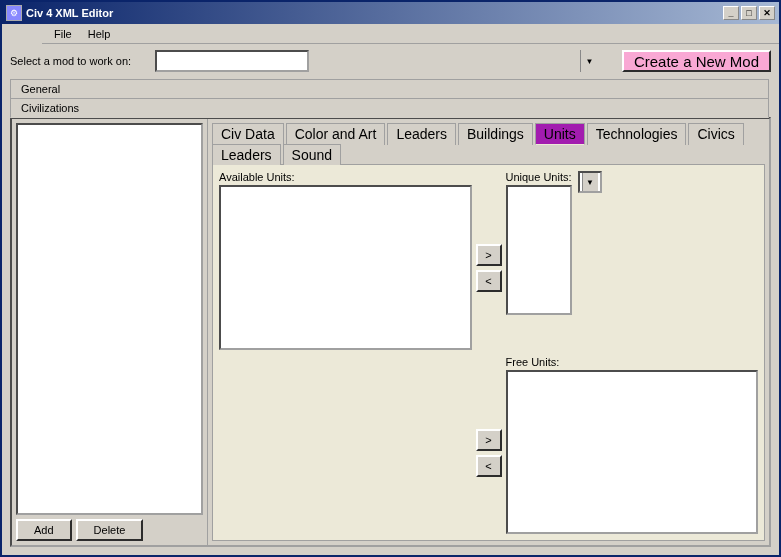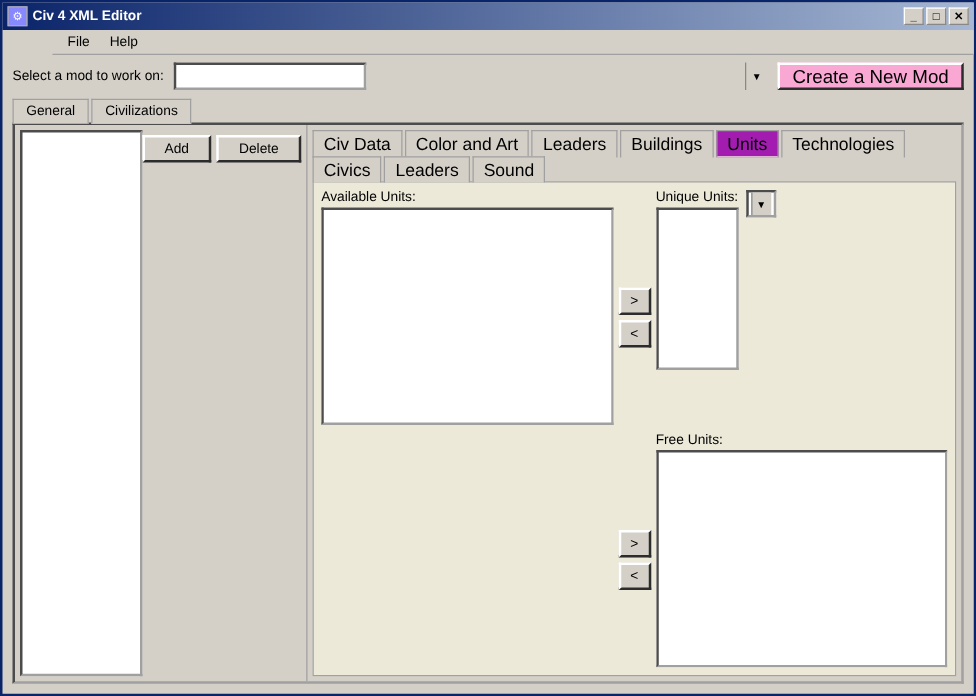--- a/index.html
+++ b/index.html
@@ -99,21 +99,21 @@
       font-size: 11px;
       cursor: pointer;
       color: #000;
     }
 
     
     .toolbar {
       display: flex;
       align-items: center;
       padding: 6px 8px;
-      gap: 8px;
+      gap: 24px;
       flex-shrink: 0;
     }
 
     .toolbar-label {
       font-size: 11px;
       color: #000;
       white-space: nowrap;
     }
 
     .toolbar-select {
@@ -157,20 +157,21 @@
       font-size: 15px;
       cursor: pointer;
       white-space: nowrap;
     }
 
     
     .tabs-outer {
       display: flex;
       padding: 0 8px;
       flex-shrink: 0;
+      flex-direction: column;
     }
 
     .tab-outer {
       padding: 3px 10px;
       font-size: 11px;
       cursor: pointer;
       background: #d4d0c8;
       border: 1px solid #a0a0a0;
       border-bottom: none;
       margin-right: 2px;
@@ -189,25 +190,25 @@
       flex: 1;
       margin: 0 8px 8px 8px;
       border: 2px inset #a0a0a0;
       background: #d4d0c8;
       display: flex;
       overflow: hidden;
     }
 
     
     .left-panel {
-      width: 234px;
+      width: 196px;
       flex-shrink: 0;
       border-right: 1px solid #a0a0a0;
       display: flex;
-      flex-direction: row;
+      flex-direction: column;
       padding: 4px;
     }
 
     .left-list {
       flex: 1;
       border: 2px inset #a0a0a0;
       background: white;
       overflow-y: auto;
     }
 

